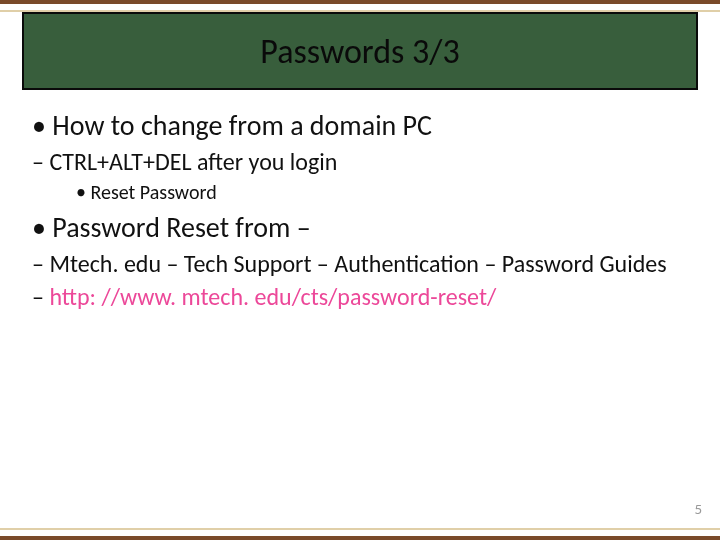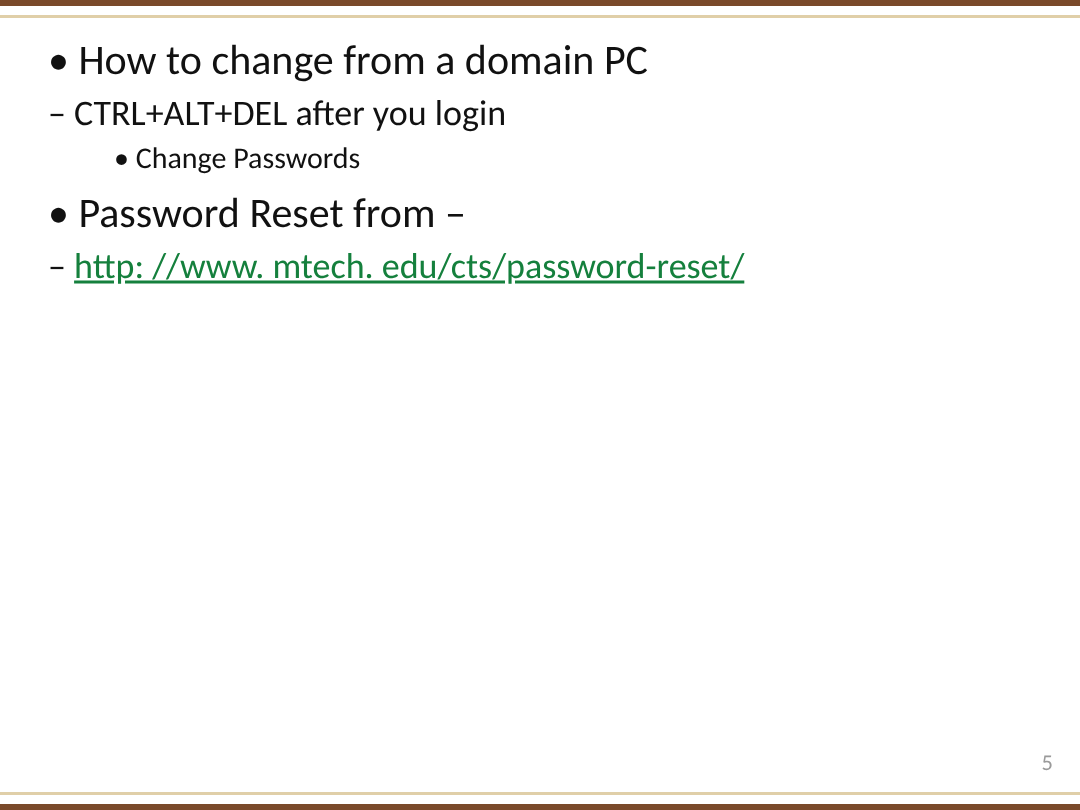--- a/index.html
+++ b/index.html
@@ -39,54 +39,60 @@
   }
   ul { list-style: none; }
   .lvl1 > li { font-size: 28px; margin-bottom: 6px; }
   .lvl1 > li::before { content: "• "; }
   .lvl2 { }
   .lvl2 > li { font-size: 24px; margin: 4px 0; }
   .lvl2 > li .dash::before { content: "– "; }
   .lvl3 { margin-left: 44px; }
   .lvl3 > li { font-size: 20px; margin: 4px 0; }
   .lvl3 > li::before { content: "• "; }
-  .link { text-decoration: underline; color: #15803d; }
+  .link { color: #ec4899; }
   .page-num {
     position: absolute;
     right: 18px;
     bottom: 18px;
     font-size: 15px;
     color: #9a9a9a;
   }
 </style>
 </head>
 <body>
 
 <div class="slide">
   <div class="accent-line accent-top"></div>
 
+  <div class="title-box">
+    <div class="title">Passwords 3/3</div>
+  </div>
 
   <div class="content">
     <ul class="lvl1">
       <li>
         <span>How to change from a domain PC</span>
         <ul class="lvl2">
           <li>
             <span class="dash"><span>CTRL+ALT+DEL after you login</span></span>
             <ul class="lvl3">
               <li>
-                <span>Change Passwords</span>
+                <span>Reset Password</span>
               </li>
             </ul>
           </li>
         </ul>
       </li>
       <li>
         <span>Password Reset from –</span>
         <ul class="lvl2">
+          <li>
+            <span class="dash"><span>Mtech. edu – Tech Support – Authentication – Password Guides</span></span>
+          </li>
           <li>
             <span class="dash"><span class="link">http: //www. mtech. edu/cts/password-reset/</span></span>
           </li>
         </ul>
       </li>
     </ul>
   </div>
 
   <div class="page-num">5</div>
   <div class="accent-line accent-bottom-1"></div>

